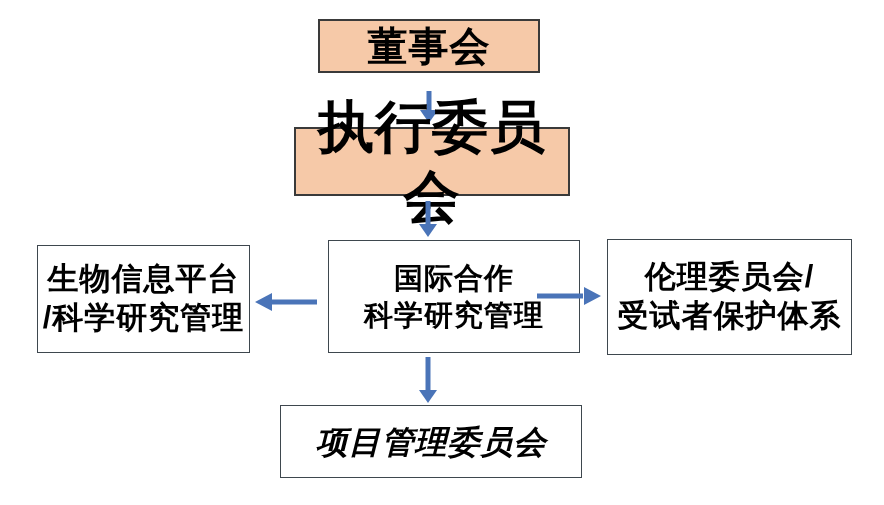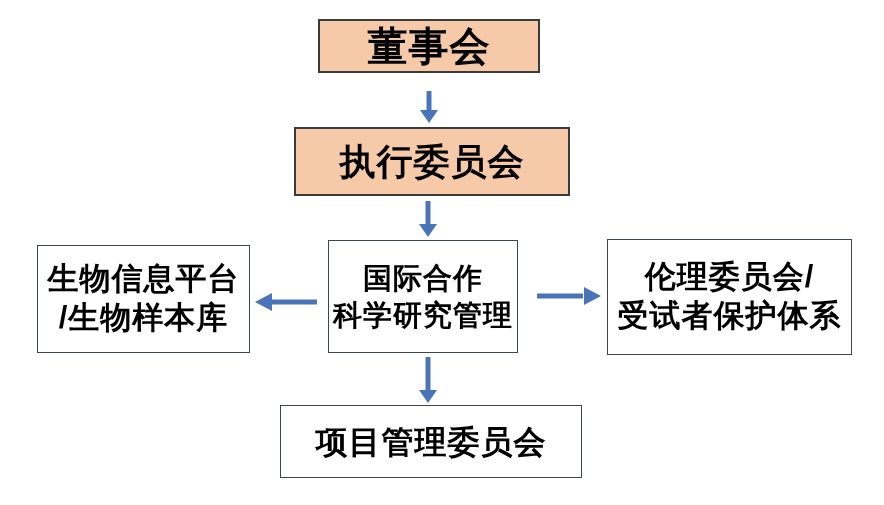--- a/index.html
+++ b/index.html
@@ -30,21 +30,21 @@
     border: 2px solid var(--highlight-border, #3a3a3a);
   }
   .label {
     color: var(--text, #000000);
     font-weight: 900;
     white-space: pre-line;
     line-height: 1.25;
     letter-spacing: 1px;
   }
   .fs-board  { font-size: 40px; }
-  .fs-exec   { font-size: 36px; }
+  .fs-exec   { font-size: 56px; }
   .fs-center { font-size: 29px; }
   .fs-side   { font-size: 31px; }
   .fs-bottom { font-size: 32px; }
   .arrow {
     position: absolute;
     color: var(--arrow, #4a74b8);
     display: block;
   }
 </style>
 </head>
@@ -63,47 +63,47 @@
 
   <div class="node highlight" style="left:294px; top:127px; width:276px; height:69px;">
     <span class="label fs-exec">执行委员会</span>
   </div>
 
   <svg class="arrow" style="left:416px; top:201px;" width="24" height="36" viewBox="0 0 24 36">
     <line x1="12" y1="0" x2="12" y2="24" stroke="currentColor" stroke-width="5"></line>
     <polygon points="3,23 21,23 12,36" fill="currentColor"></polygon>
   </svg>
 
-  <div class="node" style="left:328px; top:240px; width:190px; height:113px;">
+  <div class="node" style="left:328px; top:240px; width:252px; height:113px;">
     <span class="label fs-center">国际合作
 科学研究管理</span>
   </div>
 
   <svg class="arrow" style="left:255px; top:291px;" width="62" height="22" viewBox="0 0 62 22">
     <line x1="62" y1="11" x2="16" y2="11" stroke="currentColor" stroke-width="5"></line>
     <polygon points="17,2 17,20 0,11" fill="currentColor"></polygon>
   </svg>
 
   <div class="node" style="left:37px; top:245px; width:213px; height:108px;">
     <span class="label fs-side">生物信息平台
-/生物样本库</span>
+/科学研究管理</span>
   </div>
 
   <svg class="arrow" style="left:537px; top:285px;" width="64" height="22" viewBox="0 0 64 22">
     <line x1="0" y1="11" x2="46" y2="11" stroke="currentColor" stroke-width="5"></line>
     <polygon points="47,2 47,20 64,11" fill="currentColor"></polygon>
   </svg>
 
   <div class="node" style="left:607px; top:239px; width:245px; height:116px;">
     <span class="label fs-side">伦理委员会/
 受试者保护体系</span>
   </div>
 
   <svg class="arrow" style="left:416px; top:357px;" width="24" height="46" viewBox="0 0 24 46">
     <line x1="12" y1="0" x2="12" y2="34" stroke="currentColor" stroke-width="5"></line>
     <polygon points="3,33 21,33 12,46" fill="currentColor"></polygon>
   </svg>
 
-  <div class="node" style="left:280px; top:405px; width:302px; height:73px;">
+  <div class="node" style="left:280px; top:405px; width:302px; height:73px;font-style:italic;">
     <span class="label fs-bottom">项目管理委员会</span>
   </div>
 
 </div>
 
 </body></html>

